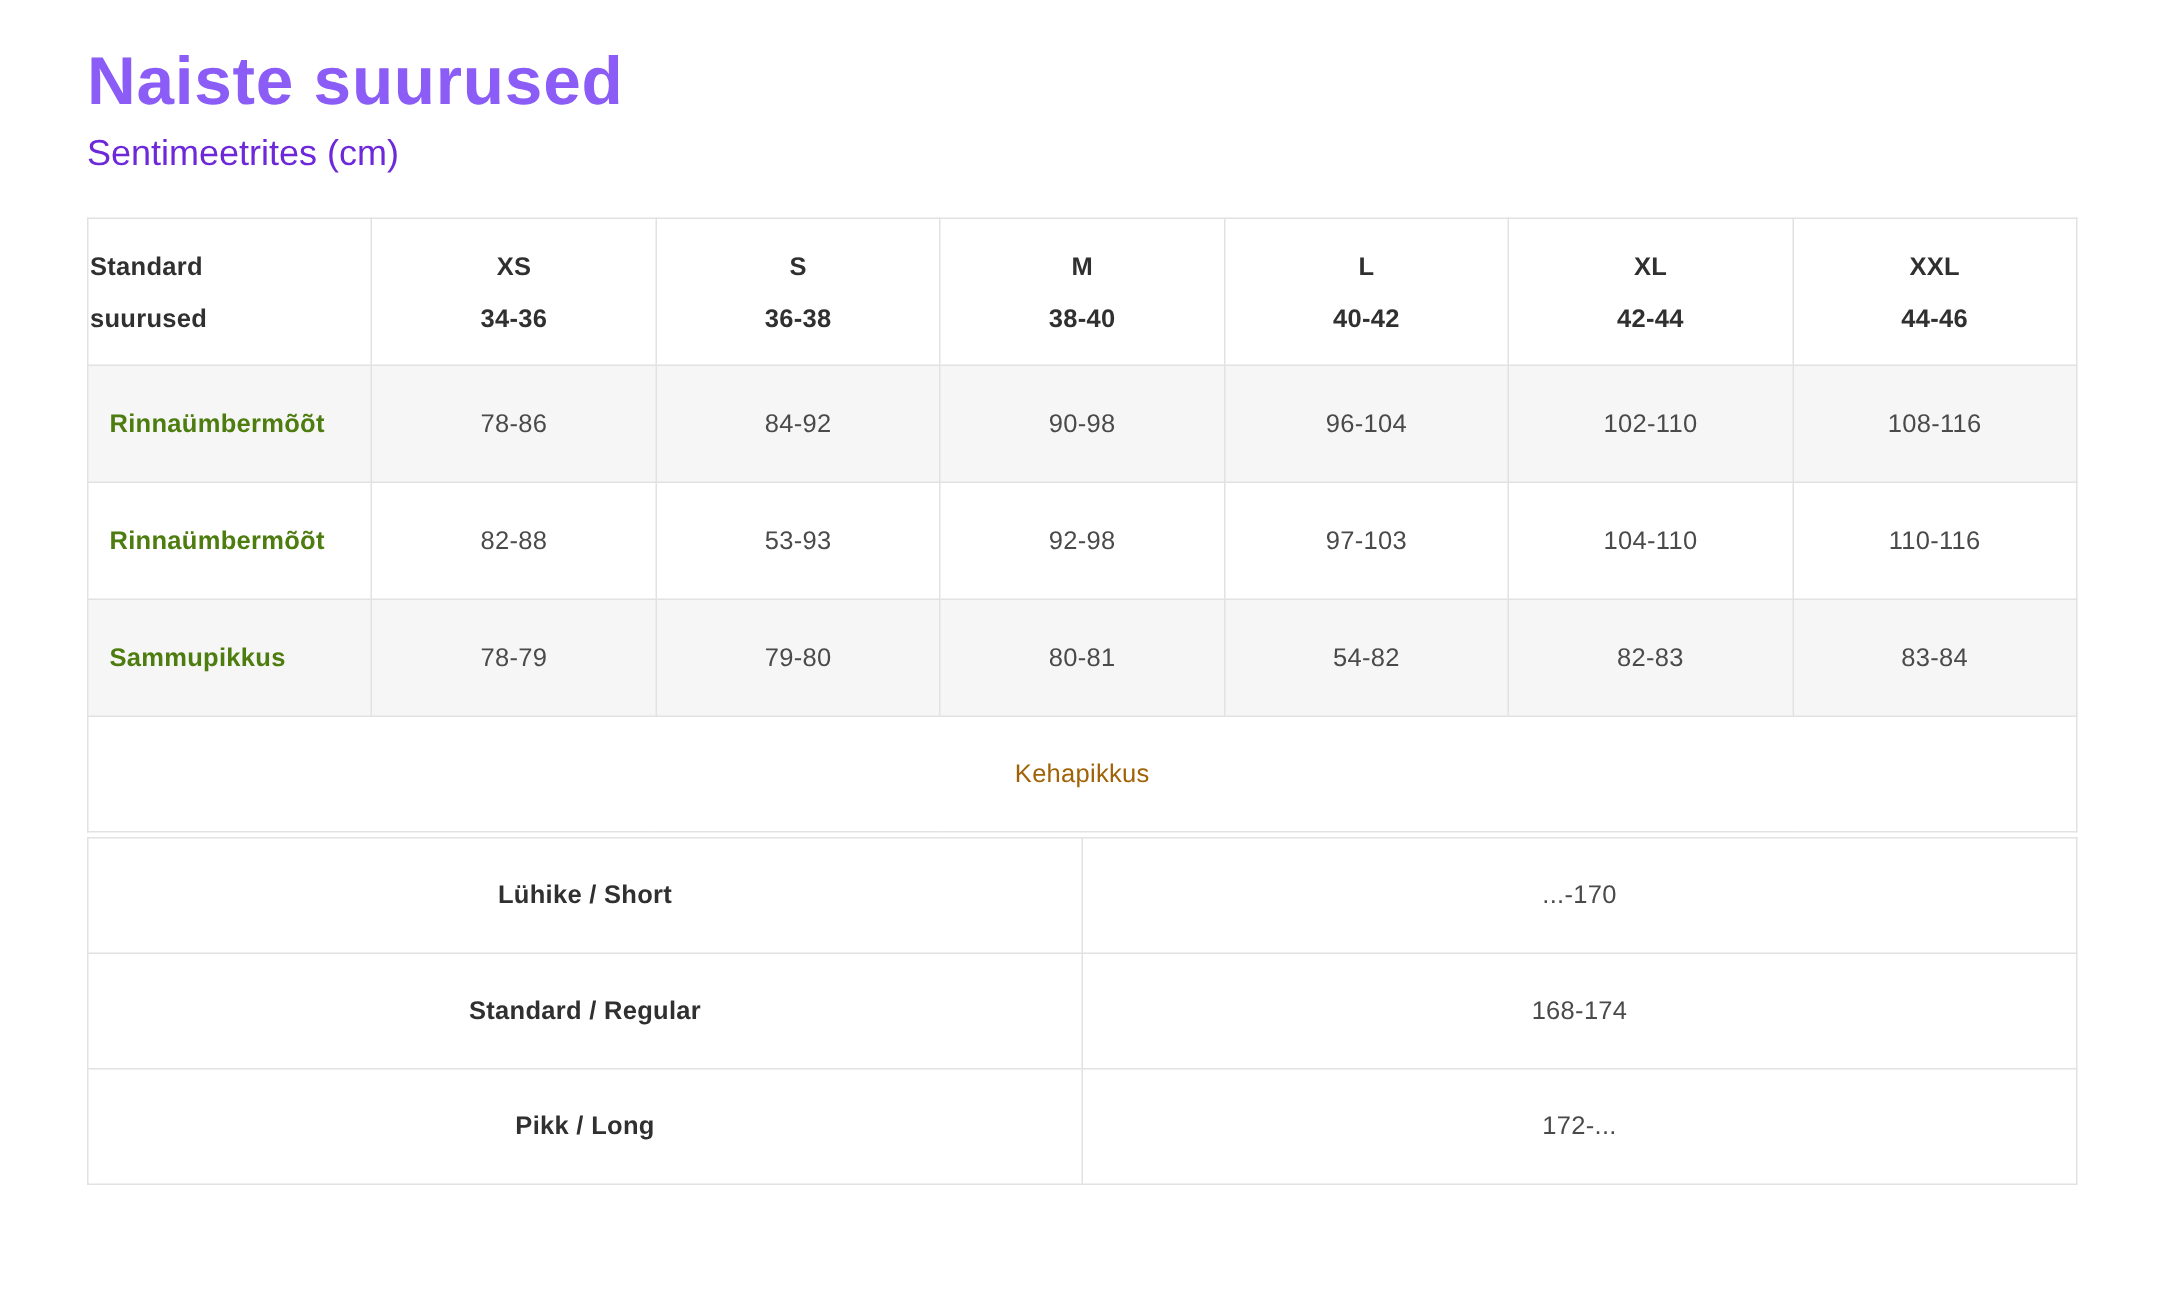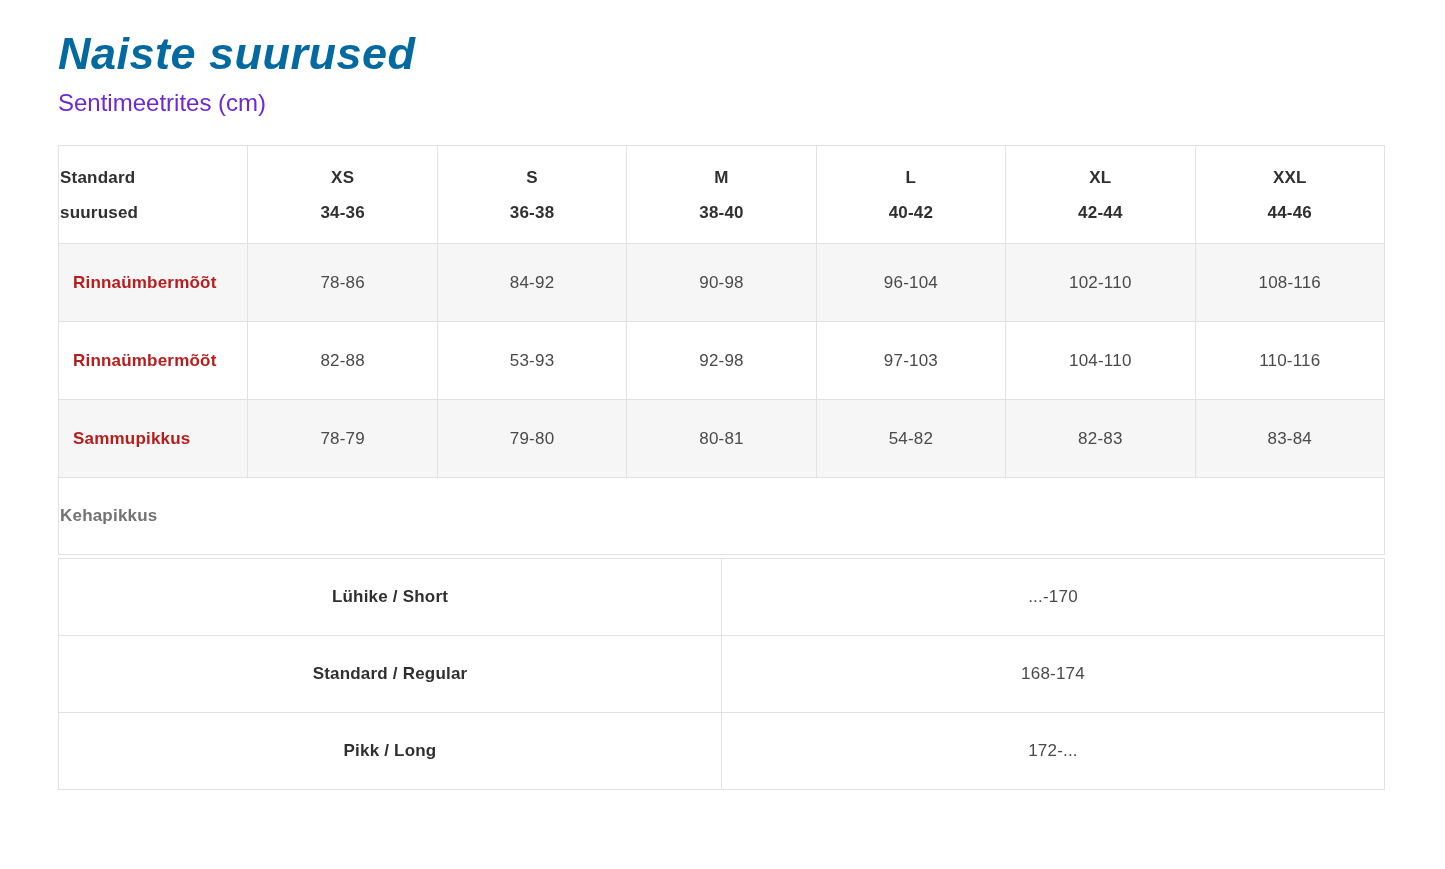--- a/index.html
+++ b/index.html
@@ -12,22 +12,21 @@
     overflow: hidden;
   }
   .content { padding: 28px 60px 0 58px; }
 
   .title {
     margin: 0;
     font-size: 45px;
     line-height: 52px;
     font-weight: 700;
     letter-spacing: 0.5px;
-    color: #0369a1;
-    font-style: italic;
+    color: #8b5cf6;
   }
   .subtitle {
     margin: 8px 0 0 0;
     font-size: 24px;
     line-height: 30px;
     font-weight: 400;
     color: #6d28d9;
   }
 
   table {
@@ -52,34 +51,34 @@
     color: #303030;
   }
   .hdr div { line-height: 35px; }
   .hdr.left { text-align: left; }
 
   .mrow td { height: 78px; }
   .label-cell {
     text-align: left;
     padding-left: 14px;
     font-weight: 700;
-    color: #b91c1c;
+    color: #4d7c0f;
   }
   .val {
     text-align: center;
     font-weight: 400;
     color: #4a4a4a;
   }
   .row-stripe td { background: #f6f6f6; }
 
   .keha-row td {
     height: 77px;
-    text-align: left;
-    font-weight: 700;
-    color: #737373;
+    text-align: center;
+    font-weight: 400;
+    color: #a16207;
   }
 
   .height-table { margin-top: 3px; }
   .height-table td { height: 77px; }
   .hlabel {
     text-align: center;
     font-weight: 700;
     color: #303030;
   }
 </style>

